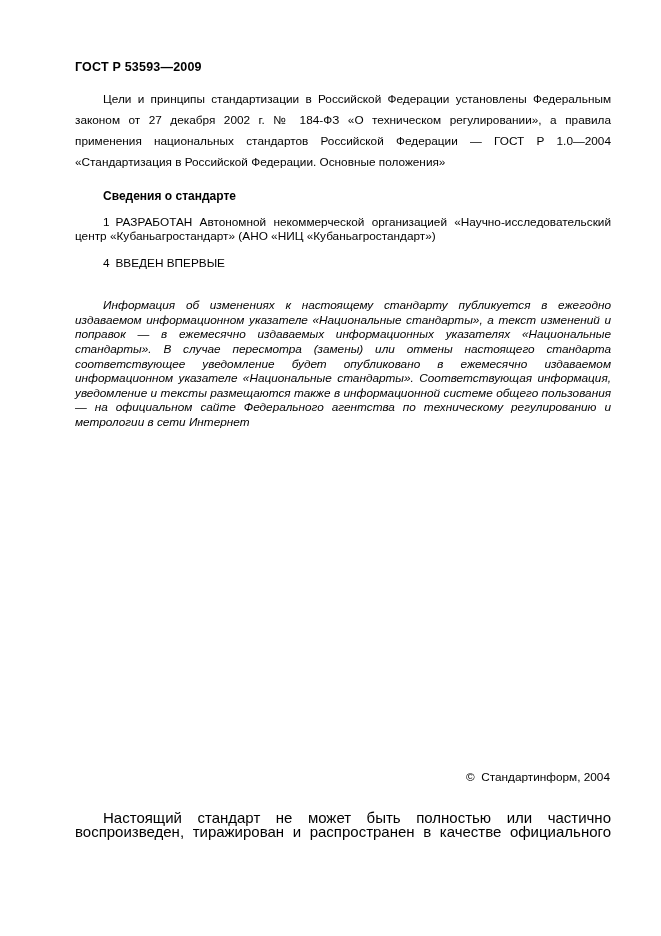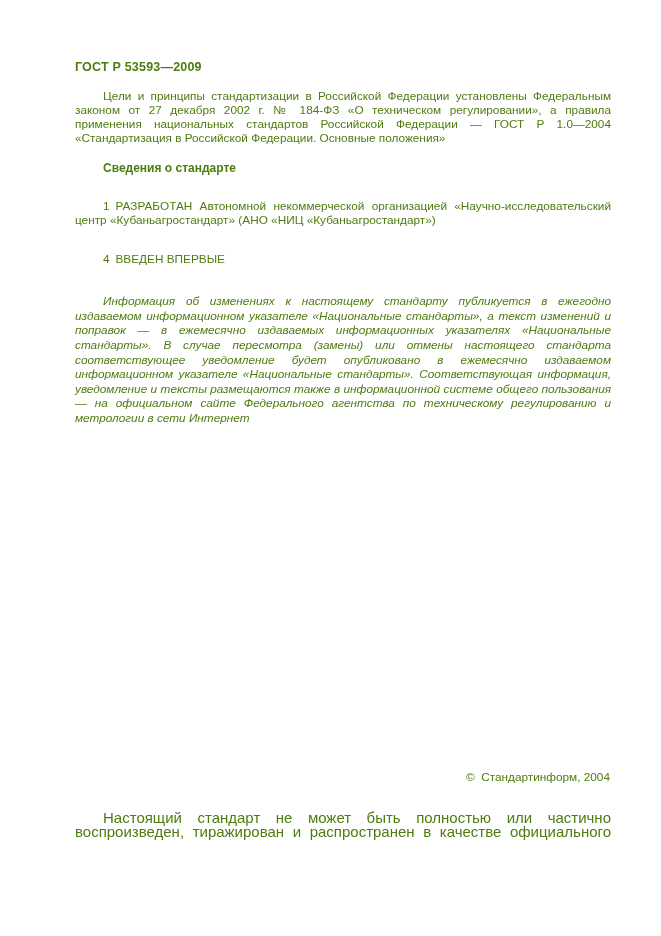--- a/index.html
+++ b/index.html
@@ -6,21 +6,21 @@
     margin: 0;
     padding: 0;
     background: #ffffff;
   }
   .page {
     position: relative;
     width: 661px;
     height: 840px;
     background: #ffffff;
     font-family: "Liberation Sans", sans-serif;
-    color: #4d7c0f;
+    color: #000000;
     overflow: hidden;
   }
   .content {
     position: absolute;
     top: 60px;
     left: 75px;
     width: 536px;
   }
   .doc-number {
     font-size: 12.5px;
@@ -29,32 +29,32 @@
   }
   .page-title {
     margin-top: 23px;
     text-align: center;
     font-size: 12.5px;
     font-weight: bold;
   }
   .para {
     margin-top: 15px;
     font-size: 11.8px;
-    line-height: 14px;
+    line-height: 21px;
     text-align: justify;
     text-indent: 28px;
   }
   .section-heading {
     margin-top: 16px;
     padding-left: 28px;
     font-size: 12px;
     font-weight: bold;
   }
   .std-item {
-    margin-top: 24px;
+    margin-top: 12px;
     font-size: 11.8px;
     line-height: 14.4px;
     text-align: justify;
     text-indent: 28px;
   }
   .note {
     margin-top: 28px;
     font-size: 11.8px;
     line-height: 14.6px;
     text-align: justify;

